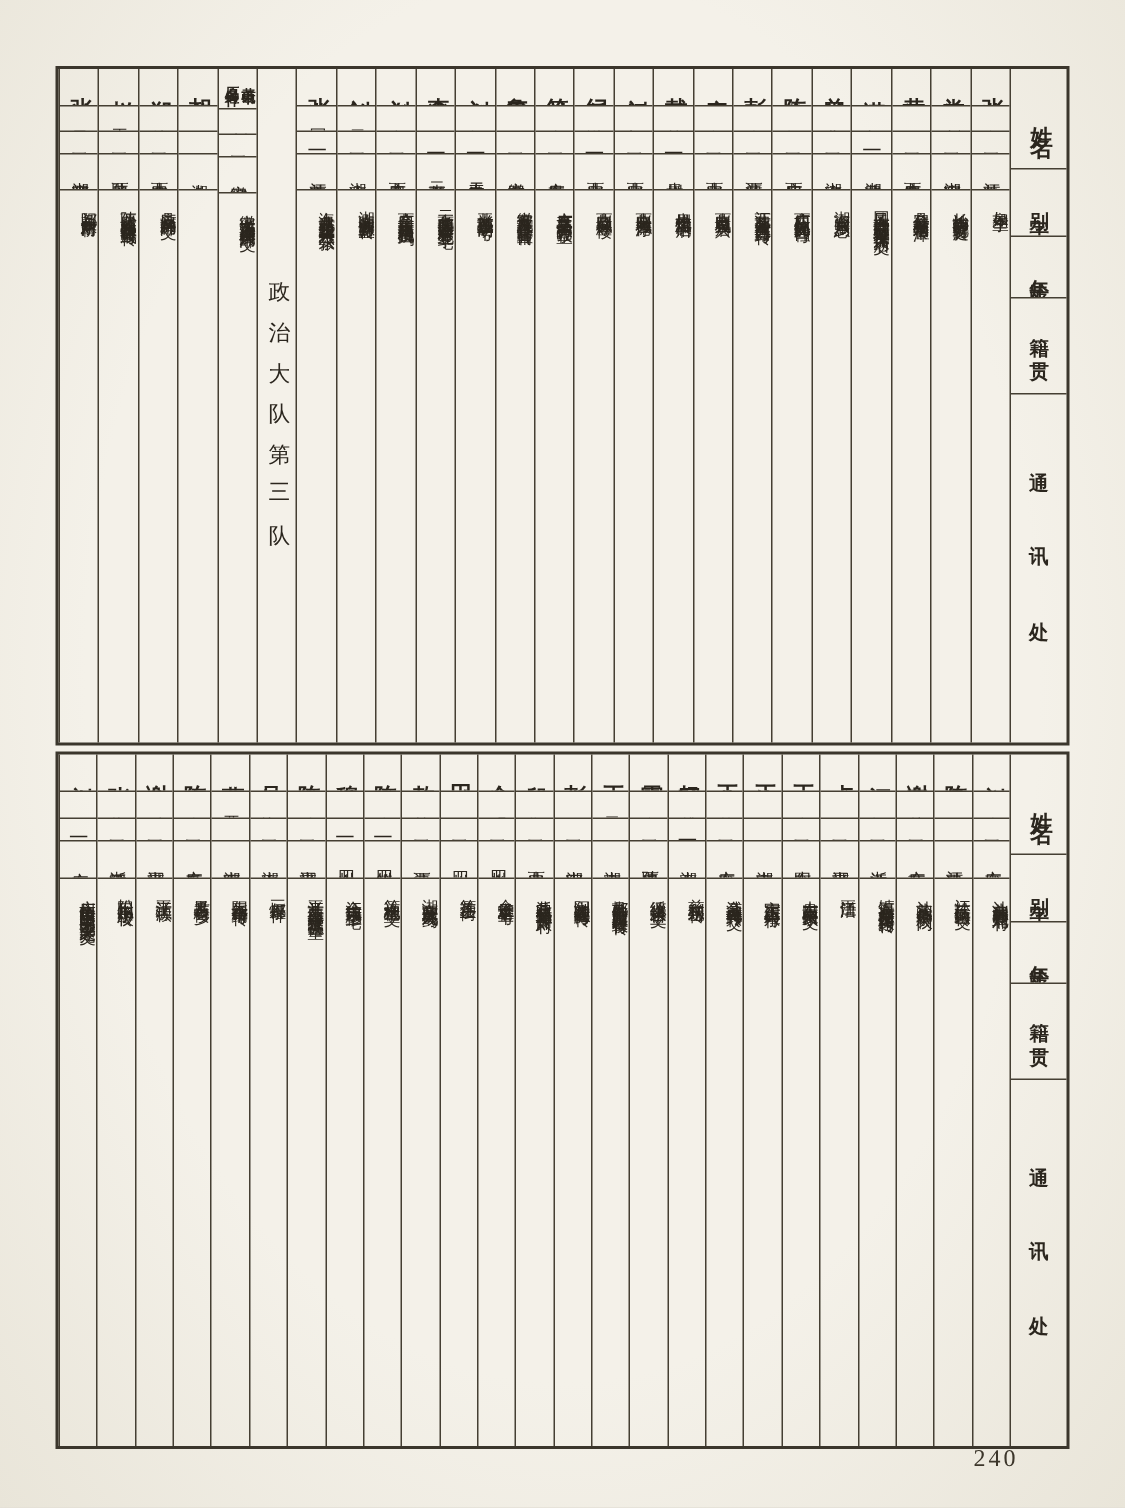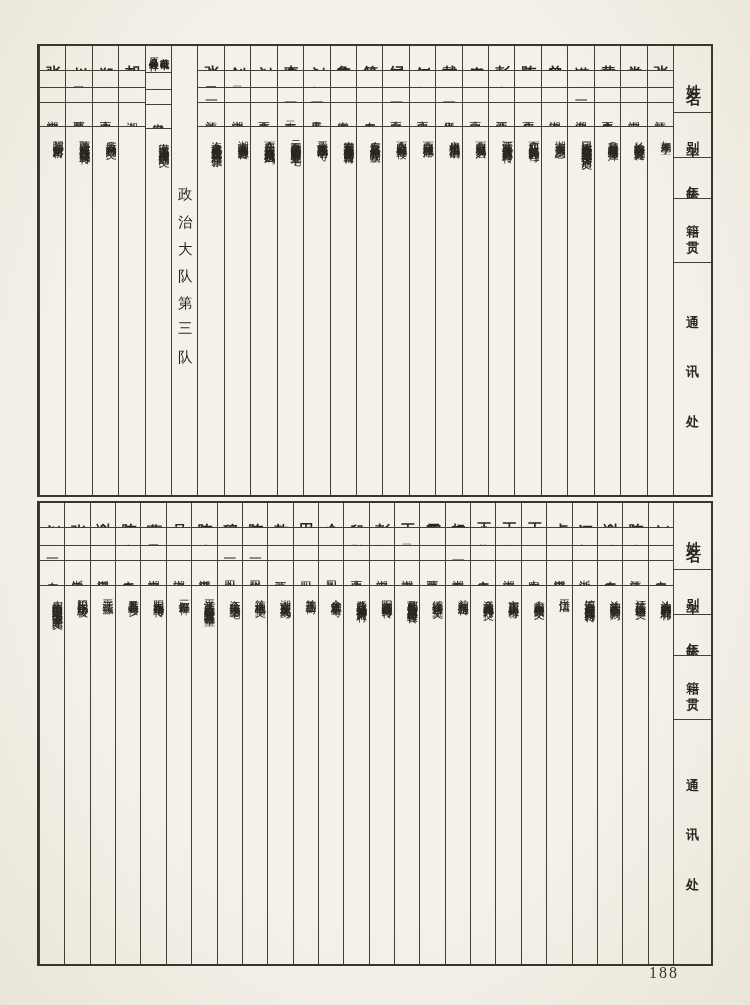--- a/index.html
+++ b/index.html
@@ -913,14 +913,14 @@
           <span class="vtext">一八</span>
         </div>
         <div class="cell c-origin">
           <span class="vtext">广东</span>
         </div>
         <div class="cell c-address">
           <span class="vtext">广州市黄沙中国国民党第十区党部梁之光交</span>
         </div>
       </div>
     </div>
-  <div class="page-number">188</div>
+  <div class="page-number">240</div>
 </div>
 
 </body></html>

